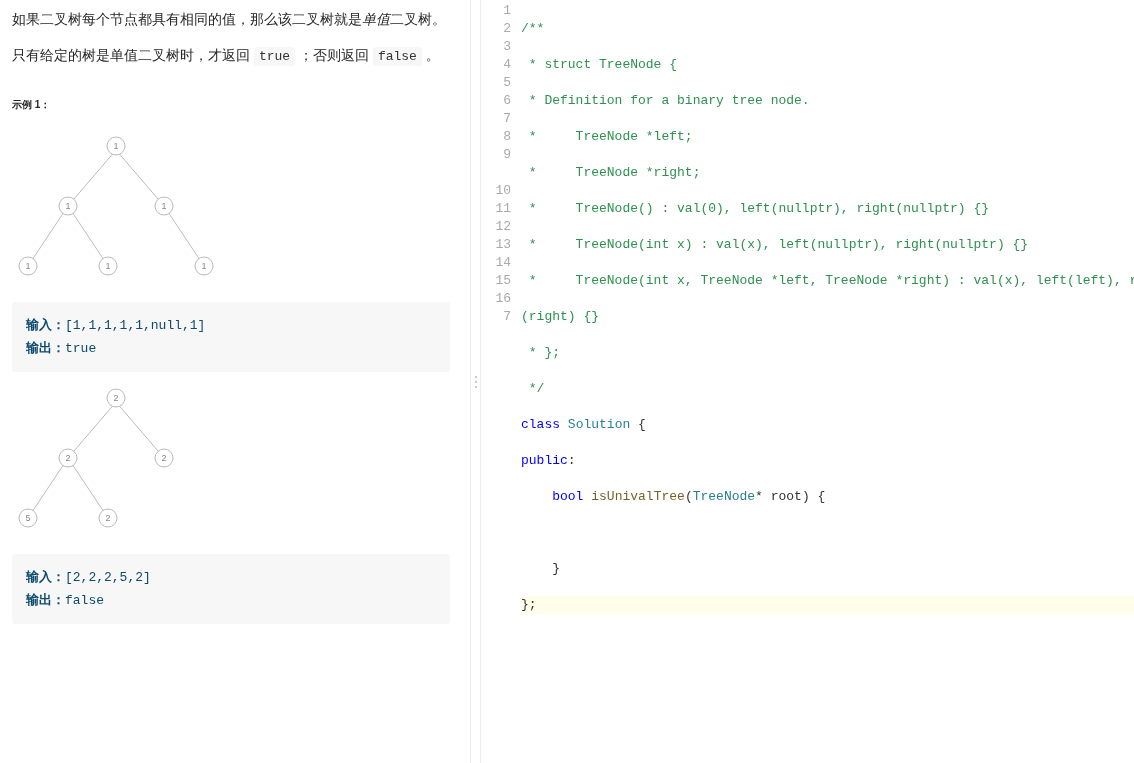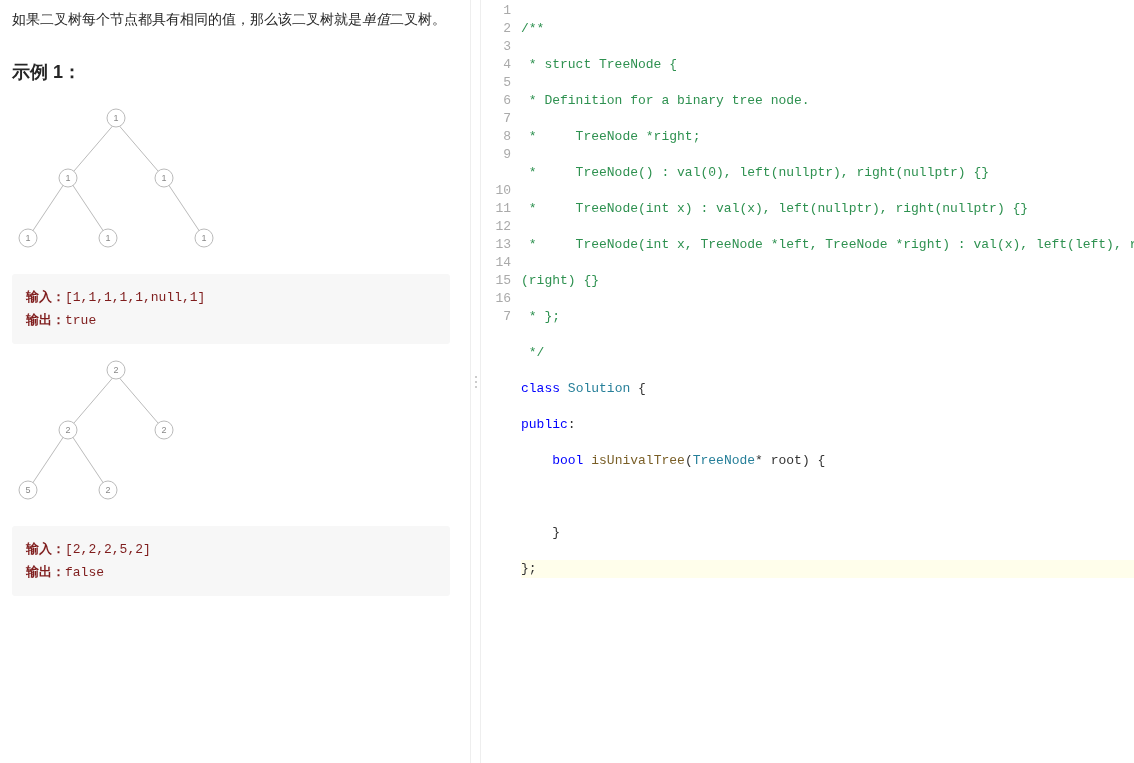--- a/index.html
+++ b/index.html
@@ -65,49 +65,52 @@
 .desc .em { font-style: italic; }
 .desc code {
   font-family: Consolas, "Courier New", monospace;
   background: #f7f7f7;
   padding: 2px 5px;
   border-radius: 3px;
   font-size: 13px;
   color: #333;
 }
 .desc h4 {
-  font-size: 18px;
+  font-size: 10px;
   font-weight: 700;
   margin: 28px 0 16px 0;
 }
 .desc .example-box {
   background: #f7f7f7;
   border-radius: 3px;
   padding: 12px 14px;
   font-family: Consolas, "Courier New", monospace;
   font-size: 13px;
   line-height: 22px;
-  color: #7f1d1d;
+  color: #0c4a6e;
   margin-top: 14px;
 }
 .desc .example-box strong { font-family: -apple-system, "Microsoft YaHei", sans-serif; font-weight: 700; }
 
 .tree-svg { display:block; margin: 8px 0 0 -6px; }
 
 .c-comment { color: #2e9150; }
 .c-key { color: #0000ff; text-align: center; }
 .c-type { color: #267f99; }
 .c-func { color: #795e26; }
 </style>
 </head>
 <body>
 
 <div class="left-panel desc">
   <p>
     <span>如果二叉树每个节点都具有相同的值，那么该二叉树就是</span><span class="em">单值</span><span>二叉树。</span>
+  </p>
+  <p>
+    <span>只有给定的树是单值二叉树时，才返回 </span><code>true</code><span> ；否则返回 </span><code>false</code><span> 。</span>
   </p>
 
   <h4>示例 1：</h4>
 
   <svg class="tree-svg" width="220" height="160" viewBox="0 0 220 160">
     <g stroke="#bbb" stroke-width="1">
       <line x1="110" y1="22" x2="62" y2="78"></line>
       <line x1="110" y1="22" x2="158" y2="78"></line>
       <line x1="62" y1="78" x2="22" y2="138"></line>
       <line x1="62" y1="78" x2="102" y2="138"></line>
@@ -192,20 +195,21 @@
     <div>13</div>
     <div>14</div>
     <div>15</div>
     <div>16</div>
     <div>7</div>
   </div>
   <div class="code-area">
 <div class="line"><span class="c-comment">/**</span></div>
 <div class="line"><span class="c-comment"> * struct TreeNode {</span></div>
 <div class="line"><span class="c-comment"> * Definition for a binary tree node.</span></div>
+<div class="line"><span class="c-comment"> *     TreeNode *left;</span></div>
 <div class="line"><span class="c-comment"> *     TreeNode *right;</span></div>
 <div class="line"><span class="c-comment"> *     TreeNode() : val(0), left(nullptr), right(nullptr) {}</span></div>
 <div class="line"><span class="c-comment"> *     TreeNode(int x) : val(x), left(nullptr), right(nullptr) {}</span></div>
 <div class="line"><span class="c-comment"> *     TreeNode(int x, TreeNode *left, TreeNode *right) : val(x), left(left), right</span></div>
 <div class="line"><span class="c-comment">(right) {}</span></div>
 <div class="line"><span class="c-comment"> * };</span></div>
 <div class="line"><span class="c-comment"> */</span></div>
 <div class="line"><span class="c-key">class</span><span> </span><span class="c-type">Solution</span><span> {</span></div>
 <div class="line"><span class="c-key">public</span><span>:</span></div>
 <div class="line"><span>    </span><span class="c-key">bool</span><span> </span><span class="c-func">isUnivalTree</span><span>(</span><span class="c-type">TreeNode</span><span>* root) {</span></div>

